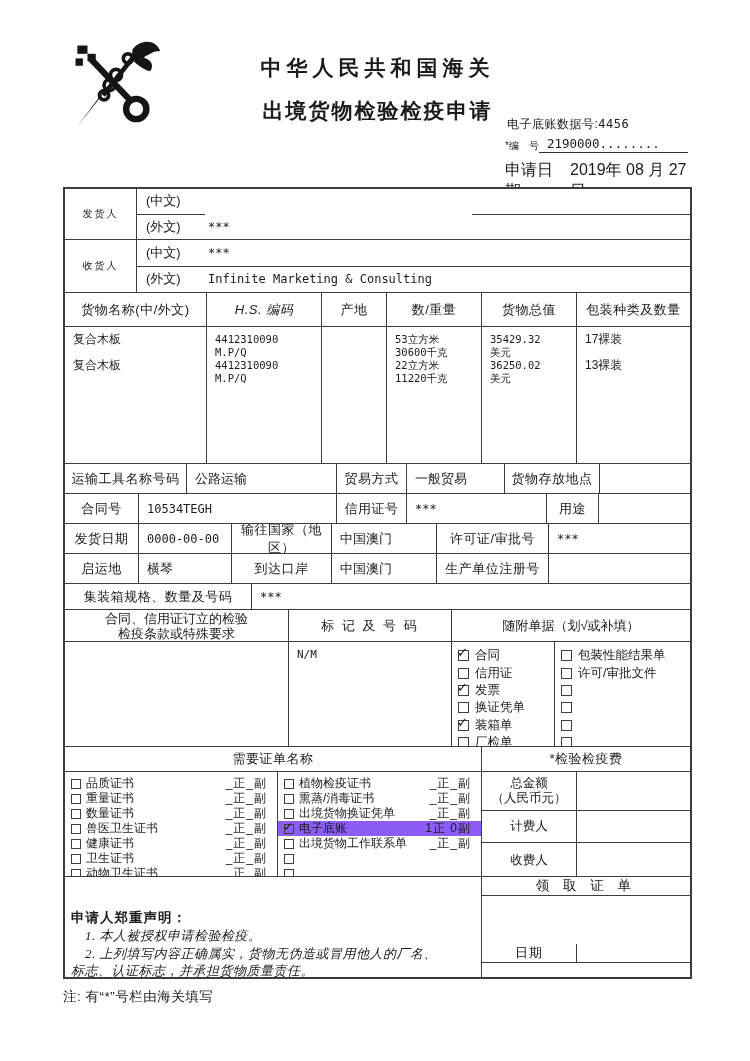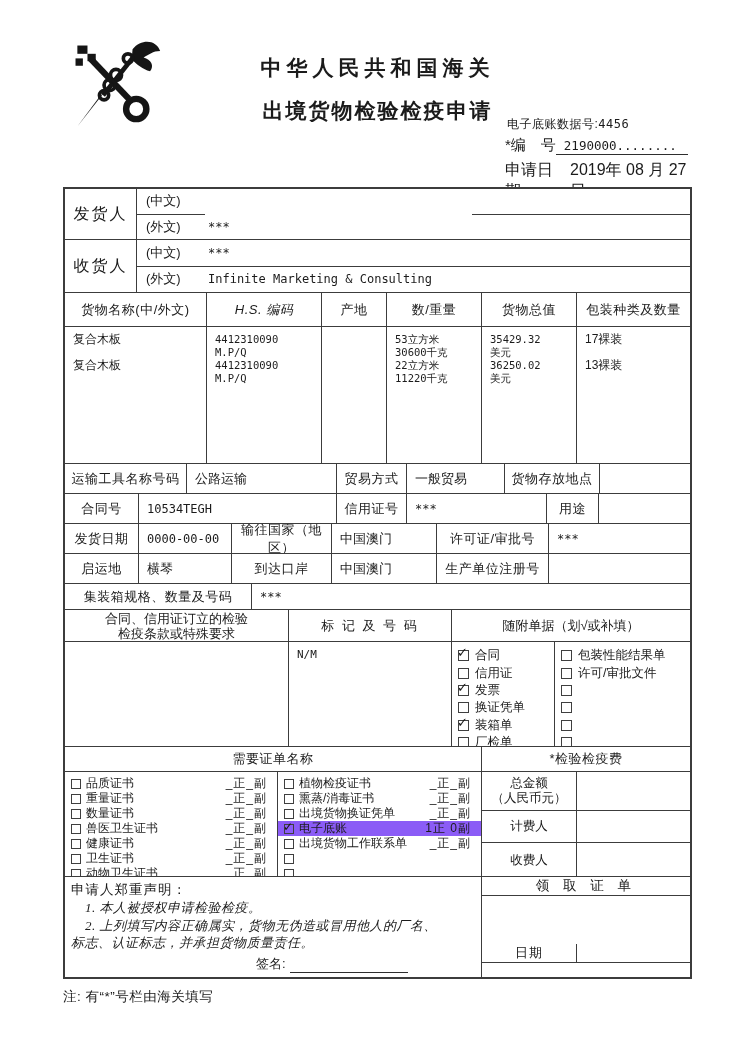--- a/index.html
+++ b/index.html
@@ -5,34 +5,34 @@
   html,body{margin:0;padding:0;background:#ffffff;}
   .page{position:relative;width:750px;height:1061px;background:#fff;
         font-family:"Liberation Sans",sans-serif;color:#1b1b1b;overflow:hidden;}
   .abs{position:absolute;}
   .mono{font-family:"DejaVu Sans Mono",monospace;}
   
   .t1{font-size:21px;font-weight:bold;letter-spacing:5px;text-align:center;}
   .t2{font-size:21px;font-weight:bold;letter-spacing:2px;text-align:center;margin-top:15px;}
   .eacct{font-size:12px;letter-spacing:0.5px;}
   .serial{display:flex;align-items:flex-end;width:183px;}
-  .serial .slbl{font-size:15px;flex:none;}
+  .serial .slbl{font-size:10px;flex:none;}
   .serial .sval{flex:1;border-bottom:1.5px solid #2e2e2e;font-size:12.5px;padding:0 0 1px 8px;}
   .appdate{width:183px;border-bottom:2px solid #333;padding-bottom:4px;font-size:16px;display:flex;gap:6px;}
   
   .tbl{position:absolute;left:63px;top:187px;width:625px;border:2px solid #3c3c3c;background:#fff;}
   .r{display:flex;border-bottom:1.5px solid #3c3c3c;box-sizing:border-box;}
   .r.last{border-bottom:none;}
   .c{border-right:1.5px solid #3c3c3c;box-sizing:border-box;display:flex;align-items:center;overflow:hidden;}
   .c.cl{border-right:none;}
   .lbl{justify-content:center;text-align:center;font-size:13px;letter-spacing:0.5px;}
   .val{padding-left:8px;font-family:"DejaVu Sans Mono",monospace;font-size:12px;}
   .valcn{padding-left:8px;font-size:13px;}
   
-  .plabel{width:72px;border-right:1.5px solid #3c3c3c;box-sizing:border-box;display:flex;align-items:center;justify-content:center;font-size:16px;letter-spacing:2px;}
+  .plabel{width:72px;border-right:1.5px solid #3c3c3c;box-sizing:border-box;display:flex;align-items:center;justify-content:center;font-size:10px;letter-spacing:2px;}
   .prows{flex:1;display:flex;flex-direction:column;}
   .prow{display:flex;align-items:center;flex:1;box-sizing:border-box;}
   .prow.first{border-bottom:1.5px solid #3c3c3c;}
   .psub{padding-left:9px;font-size:13px;flex:none;width:52px;}
   .pval{padding-left:10px;font-family:"DejaVu Sans Mono",monospace;font-size:12px;}
   
   .ghead .c{font-size:13px;justify-content:center;text-align:center;letter-spacing:0.5px;}
   .gcol{display:block;padding-top:6px;align-items:flex-start;}
   .gl{height:13px;line-height:13px;padding-left:8px;font-size:12px;white-space:nowrap;}
   .gl.m{font-family:"DejaVu Sans Mono",monospace;font-size:10.5px;}
@@ -48,21 +48,21 @@
   
   .citem{display:flex;align-items:center;height:15px;font-size:12px;padding:0 10px 0 6px;white-space:nowrap;}
   .copies{margin-left:auto;font-size:12px;letter-spacing:1px;}
   .ccol{display:block;padding-top:4px;}
   .frow{display:flex;border-bottom:1.5px solid #3c3c3c;box-sizing:border-box;}
   .frow.last{border-bottom:none;}
   .flbl{width:95px;border-right:1.5px solid #3c3c3c;box-sizing:border-box;display:flex;flex-direction:column;align-items:center;justify-content:center;font-size:12.5px;line-height:15px;}
   .fval{flex:1;}
   
   .decl{display:block;padding:4px 6px;}
-  .dt{font-size:13.5px;font-weight:400;letter-spacing:1px;}
+  .dt{font-size:13.5px;font-weight:700;letter-spacing:1px;margin-top:28px;}
   .dl{font-style:italic;font-family:"Liberation Serif",serif;font-size:13px;line-height:17.5px;letter-spacing:0.5px;}
   .dl.ind{text-indent:14px;}
   .signrow{margin-top:3px;padding-left:185px;font-size:13px;display:flex;align-items:flex-end;}
   .signline{display:inline-block;width:118px;border-bottom:1.5px solid #2e2e2e;height:13px;margin-left:4px;}
   .pk{flex:1;display:flex;flex-direction:column;gap:48px;}
   .pkhead{height:30px;border-bottom:1.5px solid #3c3c3c;box-sizing:border-box;display:flex;align-items:center;justify-content:center;font-size:13.5px;letter-spacing:5px;}
   .pkrow{height:35px;border-bottom:1.5px solid #3c3c3c;box-sizing:border-box;display:flex;}
   .pkrow.last{border-bottom:none;}
   .pklbl{width:95px;border-right:1.5px solid #3c3c3c;box-sizing:border-box;display:flex;align-items:center;justify-content:center;font-size:13px;letter-spacing:1px;}
   .redact{position:absolute;left:140px;top:1px;width:267px;height:25px;background:#fff;z-index:5;}

